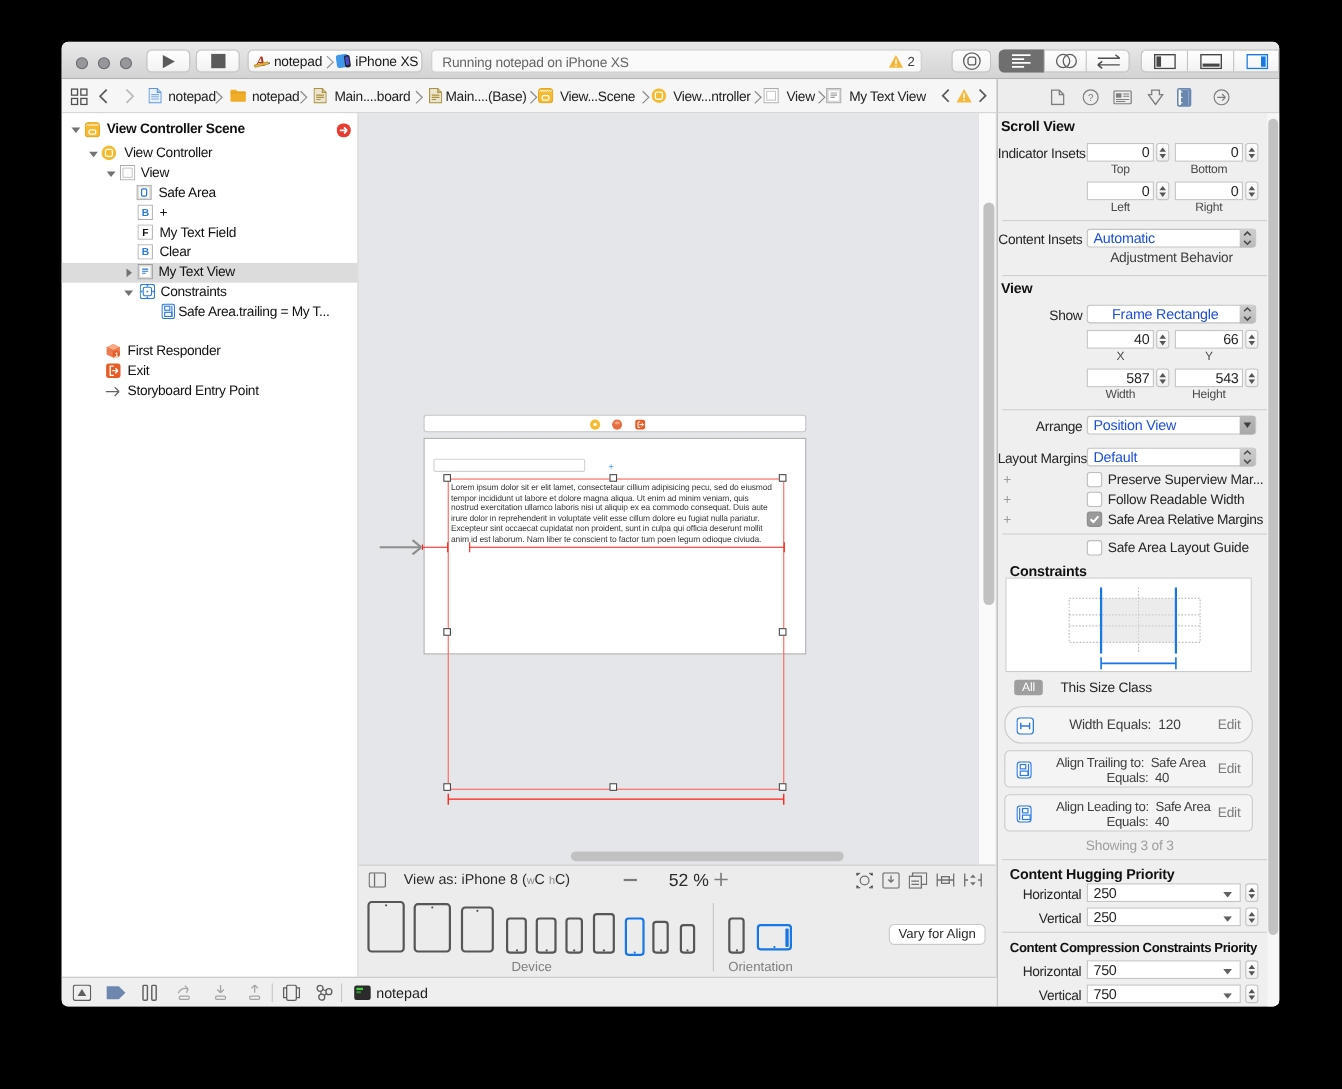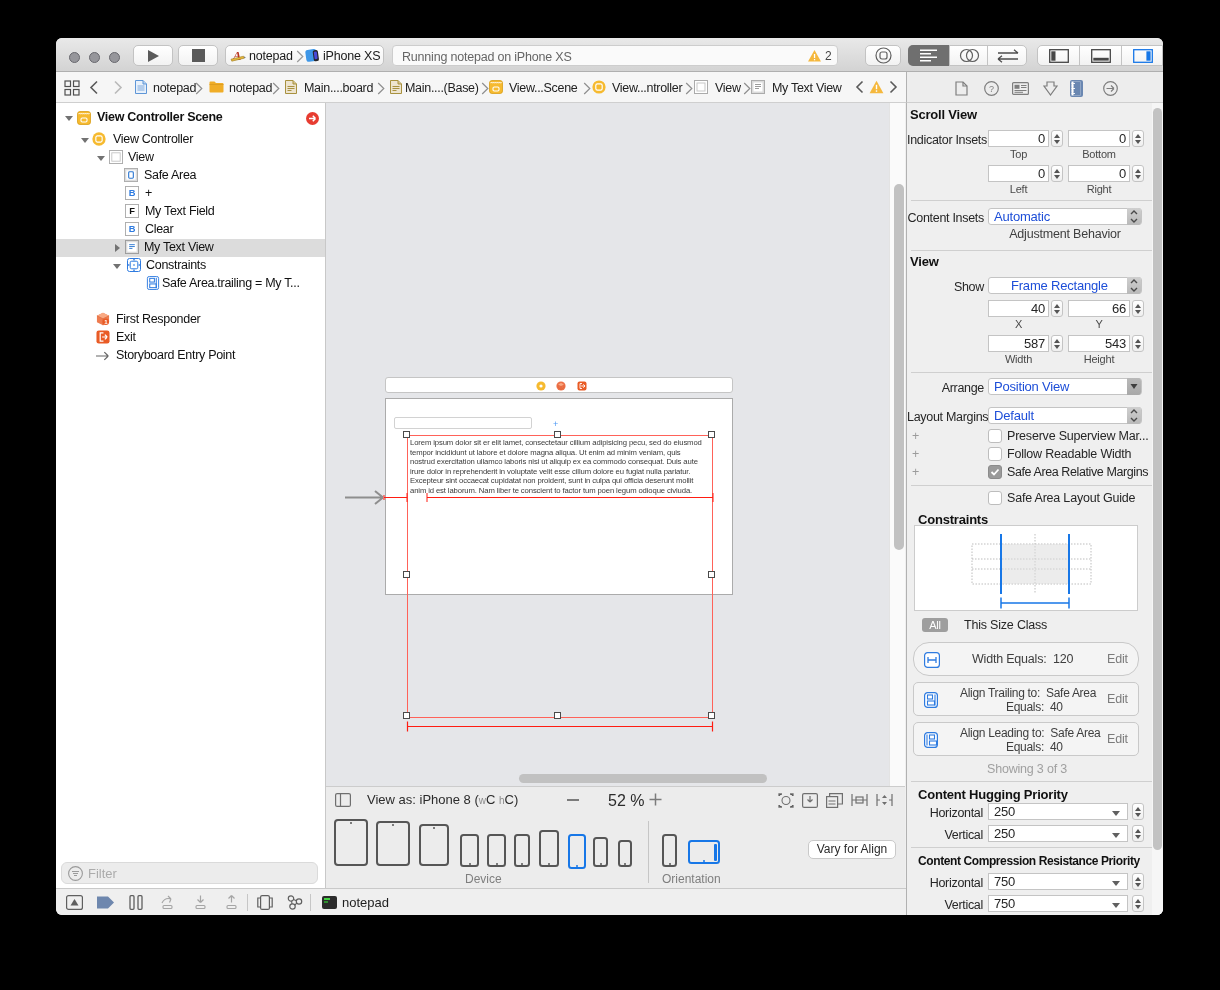--- a/index.html
+++ b/index.html
@@ -370,27 +370,20 @@
       </svg>
       <span class="txt" style="left:60px;">Exit</span>
     </div>
     <div class="row" style="top:244px;">
       <svg class="nicon" style="left:40px;top:2px;" width="16" height="12" viewBox="0 0 16 12">
         <path d="M0 6 H14 M14 6 L9.5 1.5 M14 6 L9.5 10.5" fill="none" stroke="#666" stroke-width="1.4"></path>
       </svg>
       <span class="txt" style="left:60px;">Storyboard Entry Point</span>
     </div>
 
-    <div style="position:absolute;left:5px;top:759px;width:257px;height:22px;background:#ECECEC;border:1px solid #DADADA;border-radius:6px;">
-      <svg style="position:absolute;left:6px;top:3px;" width="15" height="15" viewBox="0 0 15 15">
-        <circle cx="7.5" cy="7.5" r="6.9" fill="none" stroke="#9A9A9A" stroke-width="1.1"></circle>
-        <path d="M4 5.5 H11 M5 7.5 H10 M6 9.5 H9" stroke="#9A9A9A" stroke-width="1.1"></path>
-      </svg>
-      <span style="position:absolute;left:26px;top:3px;font-size:13px;color:#ABABAB;">Filter</span>
-    </div>
   </div>
   <div id="editor">
 
     <div style="position:absolute;left:59px;top:274px;width:348px;height:16px;background:#FFF;border:1px solid #C5C5C5;border-radius:3px;">
       <svg style="position:absolute;left:150px;top:3px;" width="10" height="10" viewBox="0 0 10 10">
           <circle cx="5" cy="5" r="4.6" fill="#F6BA2F"></circle>
           <circle cx="5" cy="5" r="1.6" fill="#FFF"></circle>
         </svg>
       <svg style="position:absolute;left:170px;top:3px;" width="10" height="10" viewBox="0 0 10 10">
           <circle cx="5" cy="5" r="4.6" fill="#EE7148"></circle>
@@ -624,21 +617,21 @@
     <div class="combo" style="left:81px;top:700px;width:140px;">250<svg style="position:absolute;right:7px;top:7px;" width="8" height="5" viewBox="0 0 8 5">
           <path d="M0 0 H8 L4 5 Z" fill="#606060"></path>
         </svg></div>
       <div class="stepper" style="left:225px;top:700px;"></div>
     <div class="ilabel" style="left:0;top:725px;width:76px;">Vertical</div>
     <div class="combo" style="left:81px;top:722px;width:140px;">250<svg style="position:absolute;right:7px;top:7px;" width="8" height="5" viewBox="0 0 8 5">
           <path d="M0 0 H8 L4 5 Z" fill="#606060"></path>
         </svg></div>
       <div class="stepper" style="left:225px;top:722px;"></div>
     <div class="isep" style="top:744px;"></div>
-    <div class="ihead" style="left:11px;top:751px;font-size:12px;letter-spacing:-0.4px;">Content Compression Resistance Priority</div>
+    <div class="ihead" style="left:11px;top:751px;font-size:12px;letter-spacing:-0.4px;">Content Compression Constraints Priority</div>
     <div class="ilabel" style="left:0;top:773px;width:76px;">Horizontal</div>
     <div class="combo" style="left:81px;top:770px;width:140px;">750<svg style="position:absolute;right:7px;top:7px;" width="8" height="5" viewBox="0 0 8 5">
           <path d="M0 0 H8 L4 5 Z" fill="#606060"></path>
         </svg></div>
       <div class="stepper" style="left:225px;top:770px;"></div>
     <div class="ilabel" style="left:0;top:795px;width:76px;">Vertical</div>
     <div class="combo" style="left:81px;top:792px;width:140px;">750<svg style="position:absolute;right:7px;top:7px;" width="8" height="5" viewBox="0 0 8 5">
           <path d="M0 0 H8 L4 5 Z" fill="#606060"></path>
         </svg></div>
       <div class="stepper" style="left:225px;top:792px;"></div>

